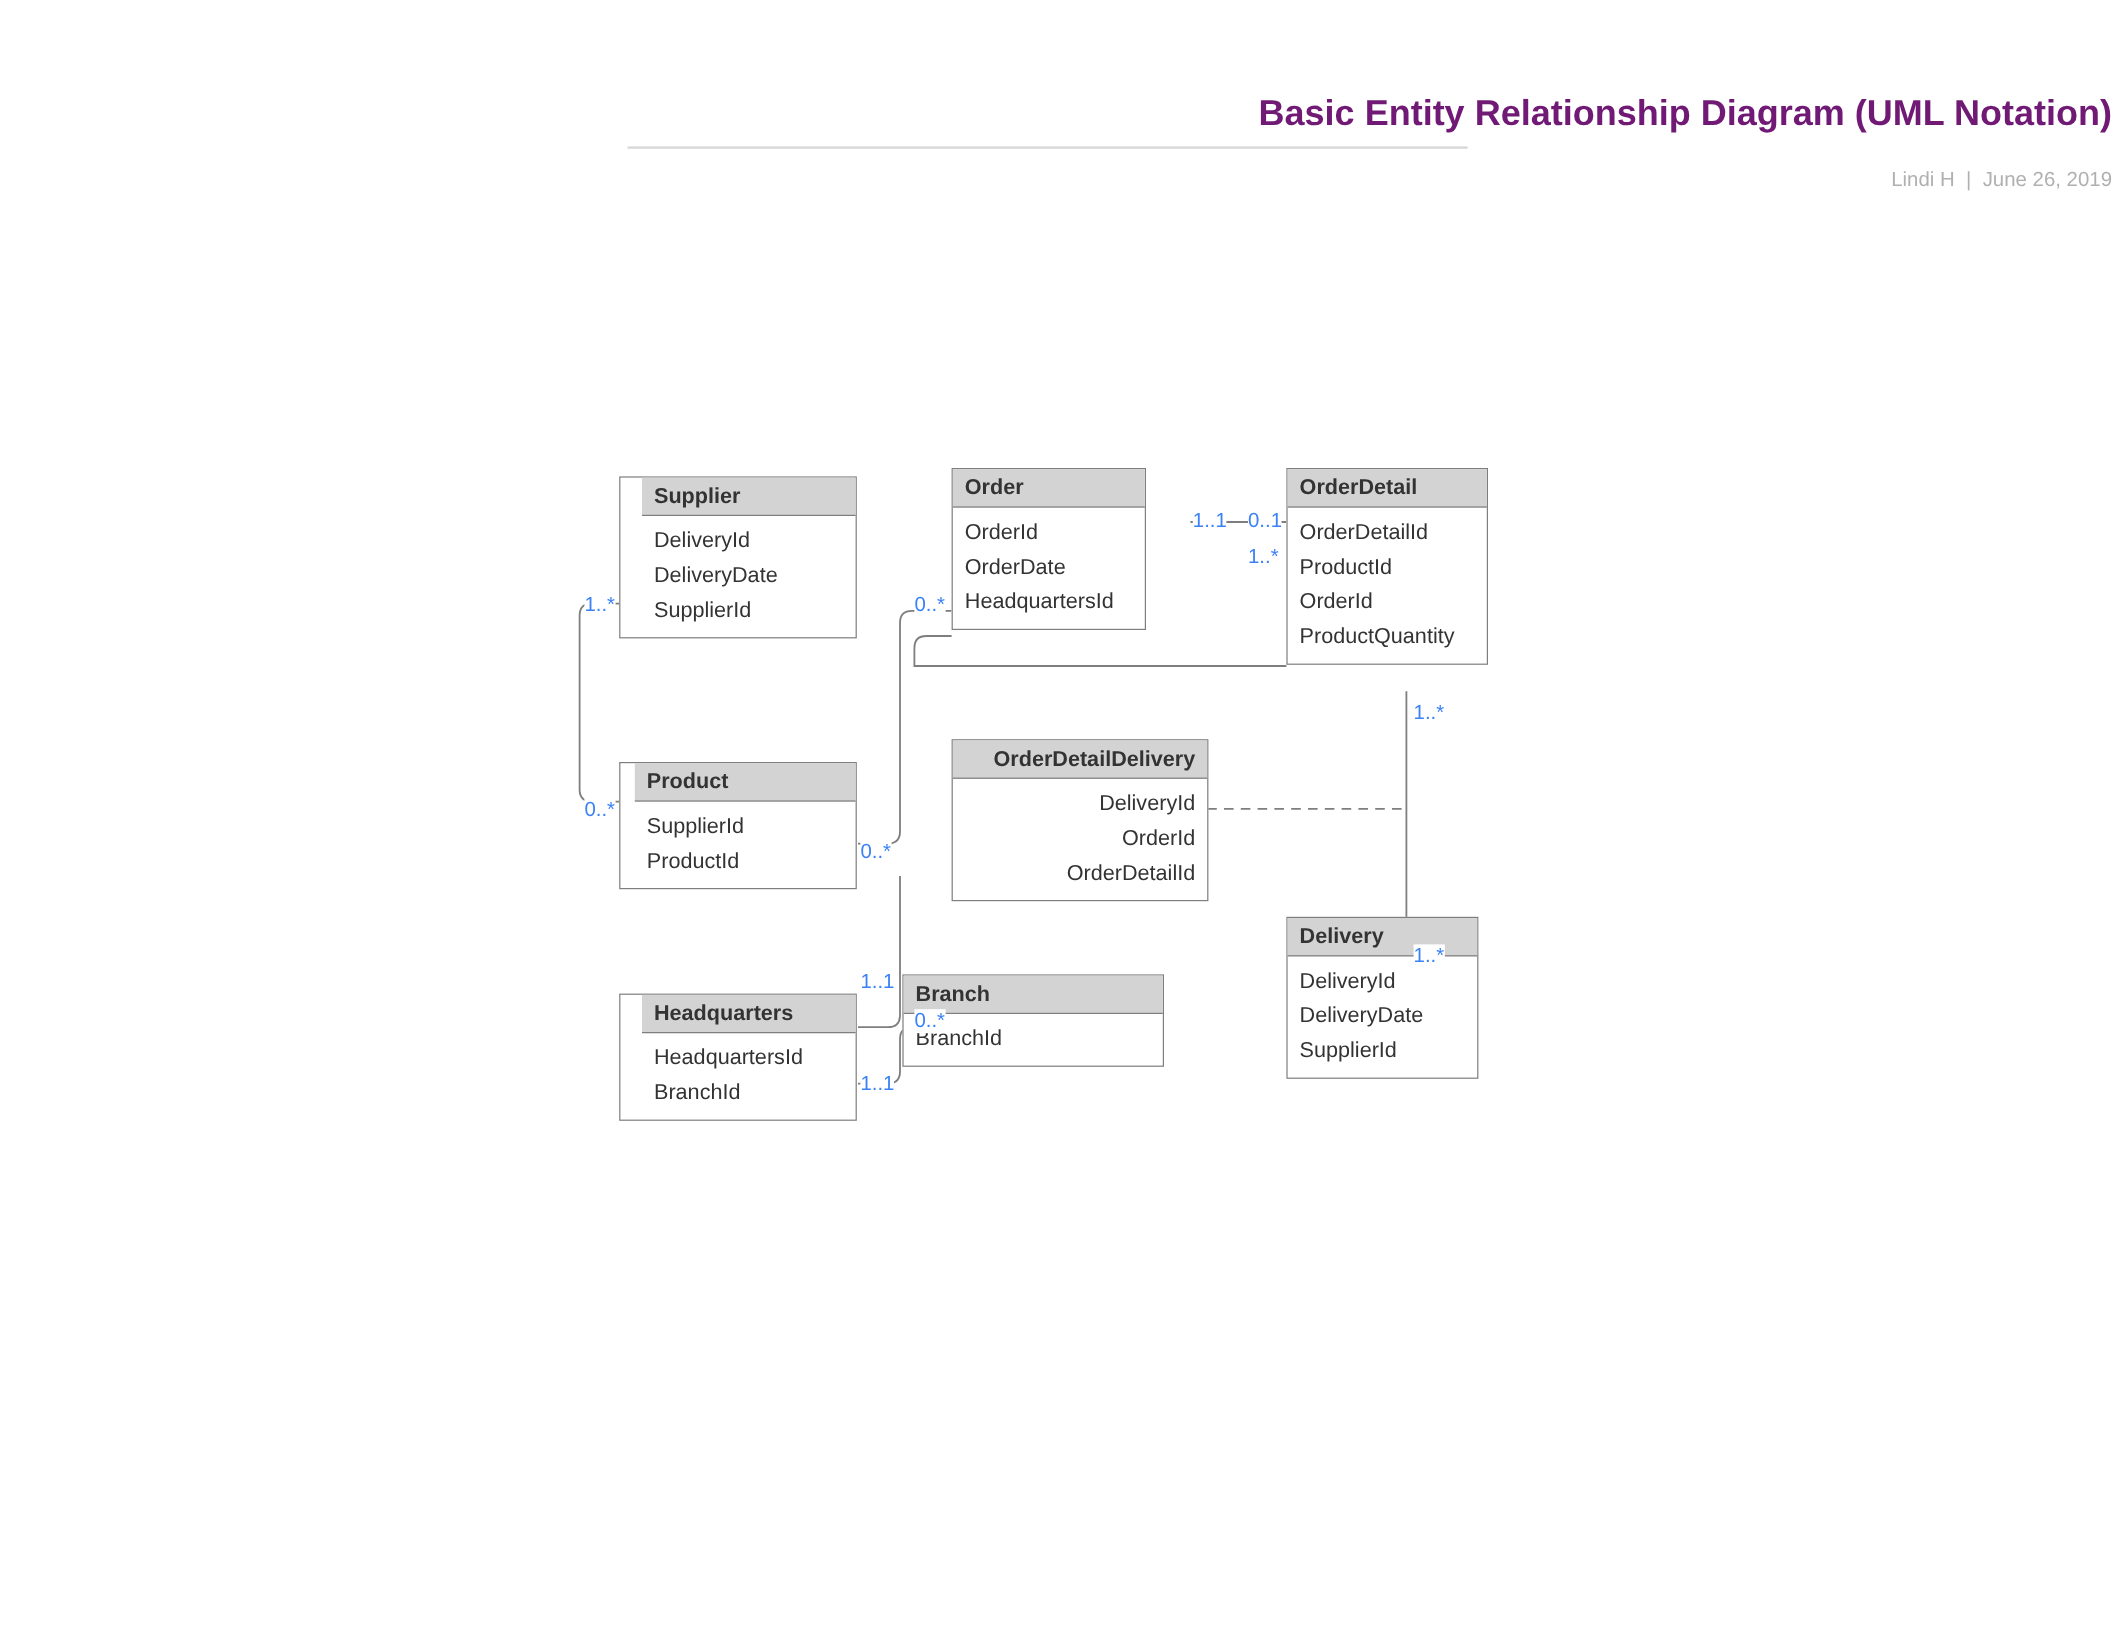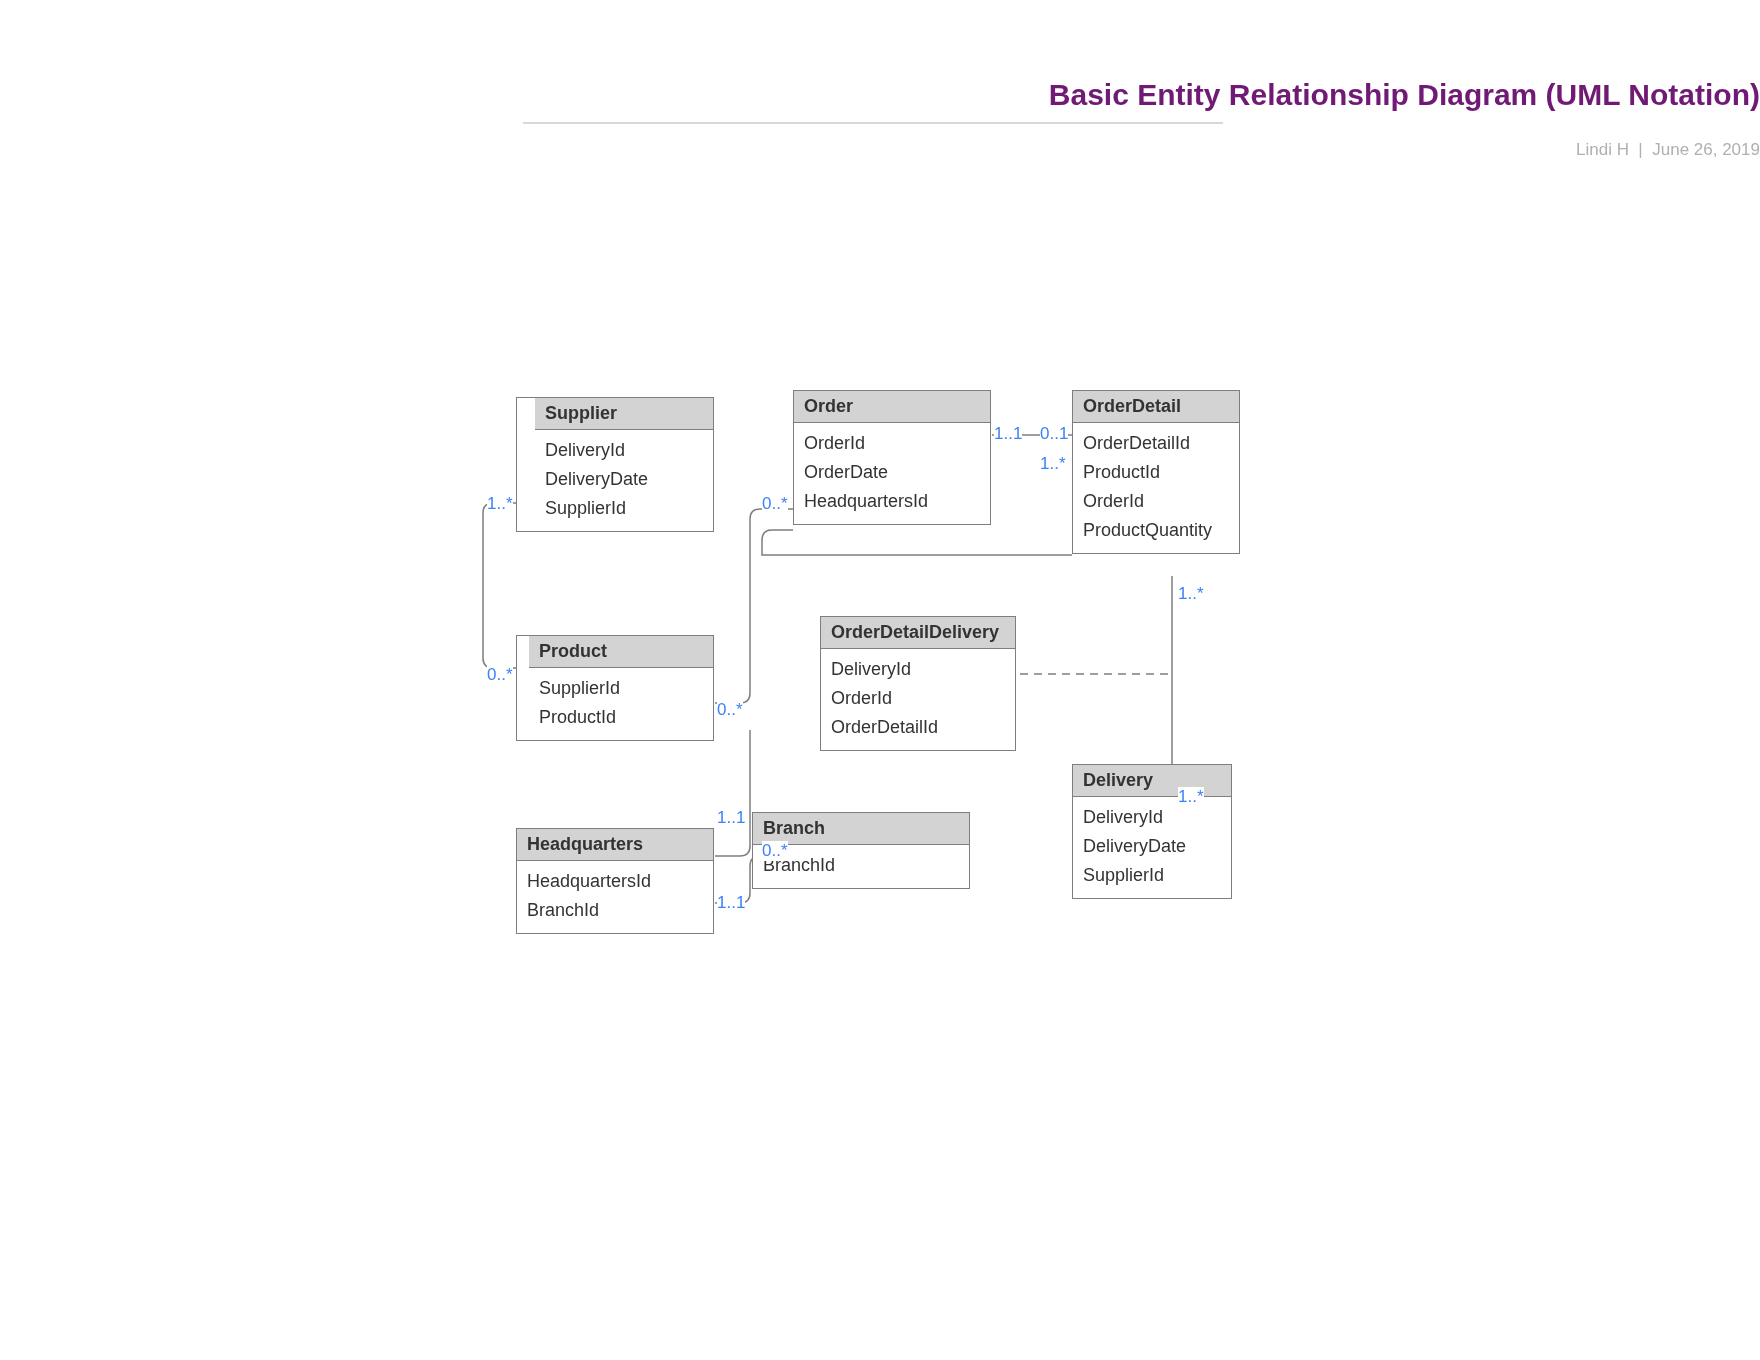--- a/index.html
+++ b/index.html
@@ -110,38 +110,38 @@
 </div>
 
 <div class="entity" style="left:516px; top:635px; width:198px;padding-left:12px;">
   <div class="entity-header">Product</div>
   <div class="entity-body">
     <div class="attr">SupplierId</div>
     <div class="attr">ProductId</div>
   </div>
 </div>
 
-<div class="entity" style="left:516px; top:828px; width:198px;">
+<div class="entity" style="left:516px; top:828px; width:198px;padding-left:18px;">
   <div class="entity-header">Headquarters</div>
   <div class="entity-body">
     <div class="attr">HeadquartersId</div>
     <div class="attr">BranchId</div>
   </div>
 </div>
 
-<div class="entity" style="left:793px; top:390px; width:198px;">
+<div class="entity" style="left:793px; top:390px; width:162px;">
   <div class="entity-header">Order</div>
   <div class="entity-body">
     <div class="attr">OrderId</div>
     <div class="attr">OrderDate</div>
     <div class="attr">HeadquartersId</div>
   </div>
 </div>
 
-<div class="entity" style="left:820px; top:616px; width:196px;">
+<div class="entity" style="left:793px; top:616px; width:214px;text-align:right;">
   <div class="entity-header">OrderDetailDelivery</div>
   <div class="entity-body">
     <div class="attr">DeliveryId</div>
     <div class="attr">OrderId</div>
     <div class="attr">OrderDetailId</div>
   </div>
 </div>
 
 <div class="entity" style="left:752px; top:812px; width:218px;">
   <div class="entity-header">Branch</div>

